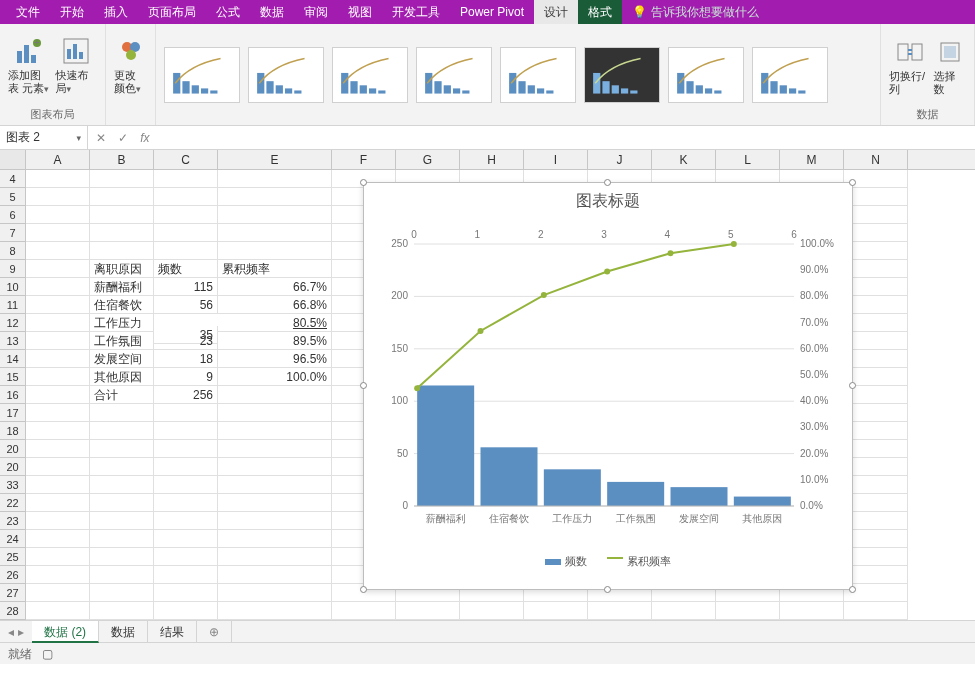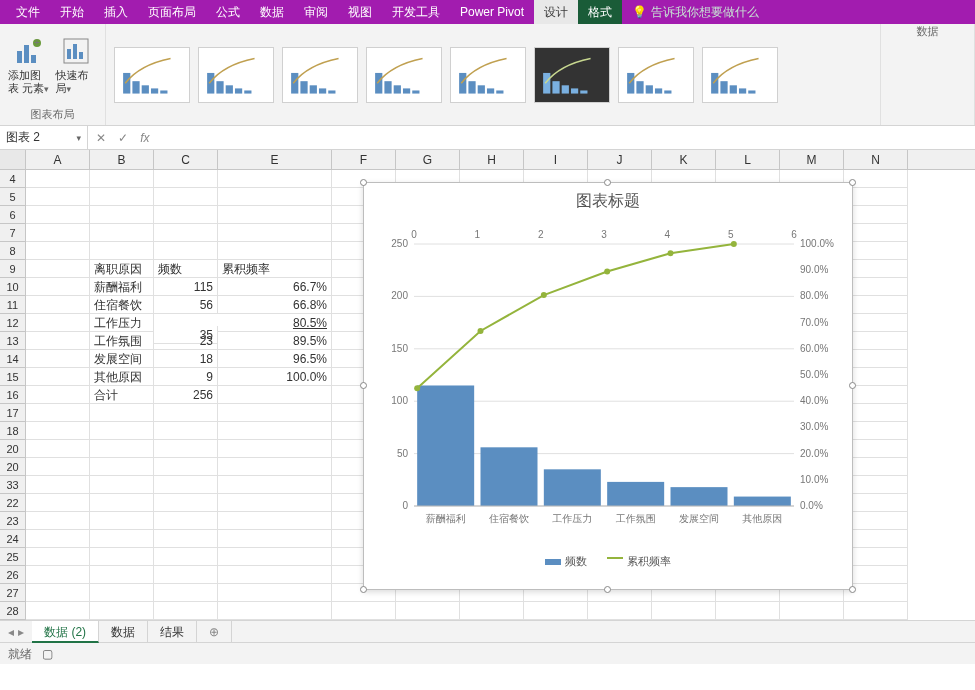--- a/index.html
+++ b/index.html
@@ -95,20 +95,36 @@
               <rect x="5" y="12" width="4" height="10" fill="#5b8ec1"></rect>
               <rect x="11" y="7" width="4" height="15" fill="#5b8ec1"></rect>
               <rect x="17" y="15" width="4" height="7" fill="#5b8ec1"></rect>
             </svg>
           </div>
         <div class="txt"><span>快速布局</span><span class="caret">▾</span></div>
       </div>
     </div>
     <div class="label">图表布局</div>
   </div>
+  <div class="rgrp" style="width:50px">
+    <div class="body">
+      <div class="bigbtn">
+        <div class="ic">
+            <svg width="24" height="24">
+              <circle cx="8" cy="8" r="5" fill="#e07040"></circle>
+              <circle cx="16" cy="8" r="5" fill="#5b8ec1"></circle>
+              <circle cx="12" cy="16" r="5" fill="#94b43c"></circle>
+            </svg>
+          </div>
+        <div class="txt"><span>更改
+颜色</span><span class="caret">▾</span></div>
+      </div>
+    </div>
+    <div class="label"></div>
+  </div>
   <div class="rgrp" style="flex:1">
     <div class="body" id="style-thumbs" style="gap:8px;flex-wrap:nowrap;overflow:hidden">
         <div class="thumb"><svg class="mini-chart" viewBox="0 0 64 44">
             <rect x="4" y="20" width="7" height="20" fill="#5b8ec1"></rect>
             <rect x="13" y="28" width="7" height="12" fill="#5b8ec1"></rect>
             <rect x="22" y="32" width="7" height="8" fill="#5b8ec1"></rect>
             <rect x="31" y="35" width="7" height="5" fill="#5b8ec1"></rect>
             <rect x="40" y="37" width="7" height="3" fill="#5b8ec1"></rect>
             <path d="M6 30 Q20 12 50 6" fill="none" stroke="#c0a050" stroke-width="1.5"></path>
           </svg></div>
@@ -164,20 +180,41 @@
             <rect x="4" y="20" width="7" height="20" fill="#5b8ec1"></rect>
             <rect x="13" y="28" width="7" height="12" fill="#5b8ec1"></rect>
             <rect x="22" y="32" width="7" height="8" fill="#5b8ec1"></rect>
             <rect x="31" y="35" width="7" height="5" fill="#5b8ec1"></rect>
             <rect x="40" y="37" width="7" height="3" fill="#5b8ec1"></rect>
             <path d="M6 30 Q20 12 50 6" fill="none" stroke="#c0a050" stroke-width="1.5"></path>
           </svg></div>
       </div>
   </div>
   <div class="rgrp" style="width:94px">
+    <div class="body" style="gap:2px">
+      <div class="bigbtn" style="width:50px">
+        <div class="ic">
+            <svg width="28" height="24">
+              <rect x="2" y="4" width="10" height="16" fill="none" stroke="#888"></rect>
+              <rect x="16" y="4" width="10" height="16" fill="none" stroke="#888"></rect>
+              <path d="M12 10 L16 10 M12 14 L16 14" stroke="#5b8ec1" stroke-width="2"></path>
+            </svg>
+          </div>
+        <div class="txt">切换行/列</div>
+      </div>
+      <div class="bigbtn" style="width:38px">
+        <div class="ic">
+            <svg width="24" height="24">
+              <rect x="3" y="3" width="18" height="18" fill="none" stroke="#888"></rect>
+              <rect x="6" y="6" width="12" height="12" fill="#5b8ec1" opacity="0.3"></rect>
+            </svg>
+          </div>
+        <div class="txt">选择数</div>
+      </div>
+    </div>
     <div class="label">数据</div>
   </div>
 </div>
 
 <div class="namebox">
   <div class="nm">
     <span>图表 2</span>
     <span class="caret">▾</span>
   </div>
   <div class="fx">

